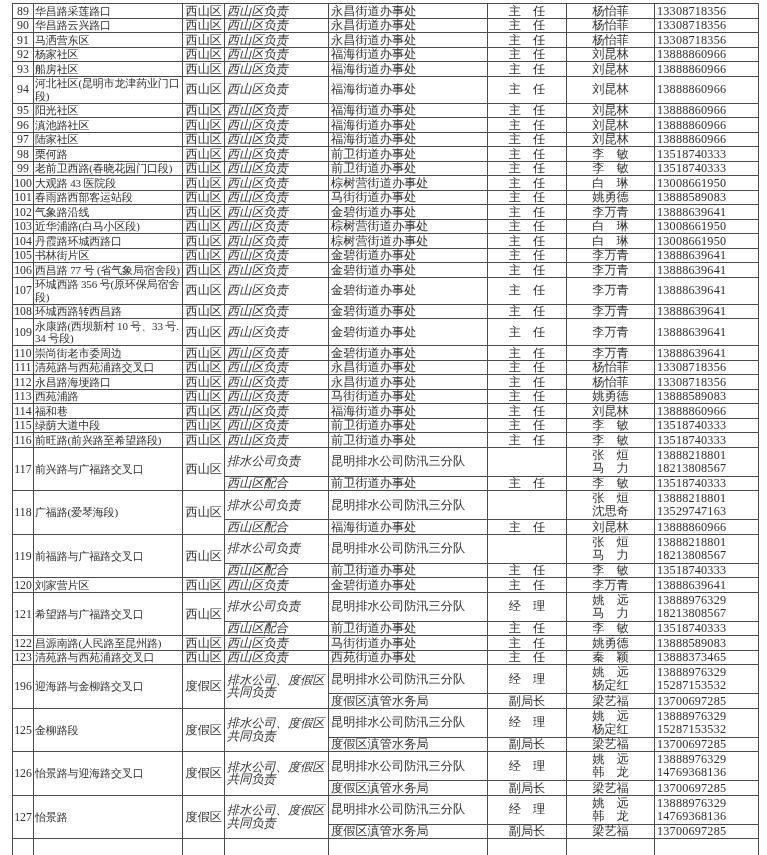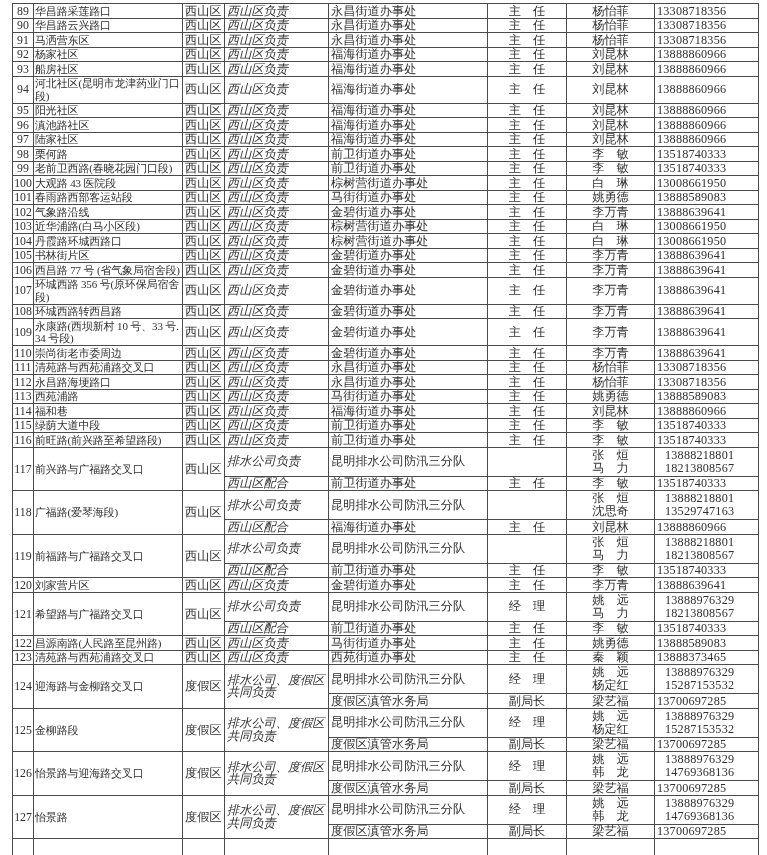--- a/index.html
+++ b/index.html
@@ -17,27 +17,27 @@
   td {
     border:1px solid #4b4b4b;
     font-size:12.2px; line-height:12.5px;
     padding:0.5px 2px;
     vertical-align:middle;
     overflow:hidden;
     white-space:normal;
   }
   .c-num   { text-align:center; padding:0.5px 0; font-size:11.8px; }
   .c-loc   { text-align:left; font-size:11px; letter-spacing:-0.15px; padding:0.5px 1px; word-break:break-all; }
-  .c-dist  { text-align:left; }
+  .c-dist  { text-align:right; }
   .c-resp  { text-align:left; word-break:break-all;font-style:italic; }
   .c-office{ text-align:left; }
   .c-title { text-align:center;margin-top:32px; }
   .c-name  { text-align:center; }
   .c-phone { letter-spacing:0.2px; }
-  td.stack { padding:1px 10px; }
+  td.stack { padding:1px 2px; }
   td.stack div { line-height:13px; }
   tr.partial td { height:18px; }
 </style>
 </head>
 <body>
 
 <div class="page">
   <table class="duty">
     <colgroup>
       <col style="width:21px">
@@ -446,21 +446,21 @@
           <td class="c-num">123</td>
           <td class="c-loc">清苑路与西苑浦路交叉口</td>
           <td class="c-dist">西山区</td>
           <td class="c-resp">西山区负责</td>
           <td class="c-office">西苑街道办事处</td>
           <td class="c-title">主　任</td>
           <td class="c-name">秦　颖</td>
           <td class="c-phone">13888373465</td>
         </tr>
         <tr>
-          <td class="c-num" rowspan="2">124</td>
+          <td class="c-num" rowspan="2">196</td>
           <td class="c-loc" rowspan="2">迎海路与金柳路交叉口</td>
           <td class="c-dist" rowspan="2">度假区</td>
           <td class="c-resp" rowspan="2">排水公司、度假区共同负责</td>
           <td class="c-office">昆明排水公司防汛三分队</td>
           <td class="c-title">经　理</td>
           <td class="c-name stack">
             <div>姚　远</div>
             <div>杨定红</div>
           </td>
           <td class="c-phone stack">

